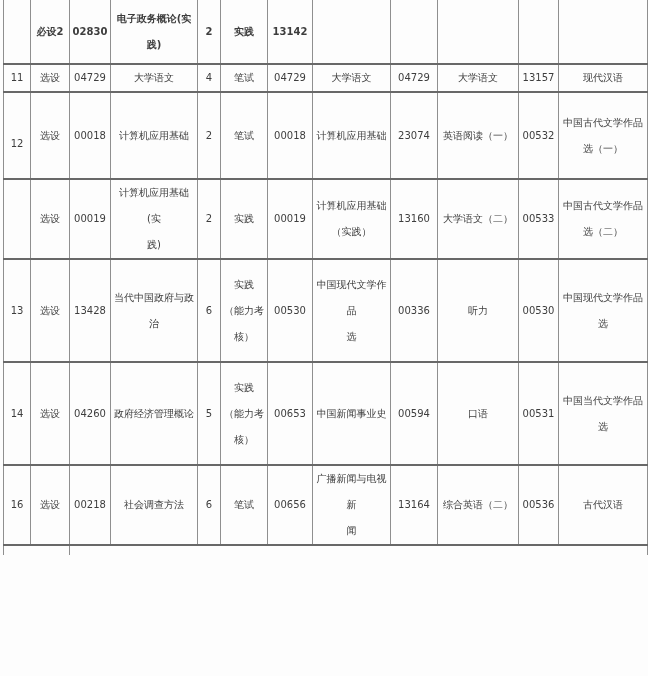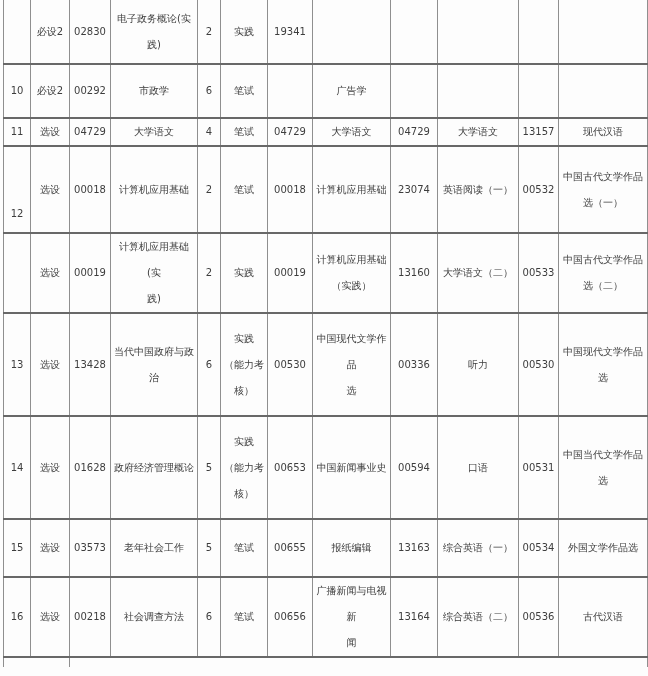--- a/index.html
+++ b/index.html
@@ -17,22 +17,22 @@
     border-right:1px solid #8f8f8f;
     border-top:2px solid #686868;
     border-bottom:2px solid #686868;
     text-align:center;vertical-align:middle;
     font-size:10px;color:#3d3d3d;
     line-height:26px;
     white-space:pre-line;
     padding:0 2px;
     overflow:hidden;
   }
-  table.course-table tr.first-row td{border-top:none;}
-  table.course-table td.num-bottom{vertical-align:bottom;padding-bottom:5px;}
+  table.course-table tr.first-row td{border-top:none;font-weight:bold;}
+  table.course-table td.num-bottom{vertical-align:bottom;padding-bottom:21px;}
   table.course-table tr.partial-row td{border-bottom:none;height:9px;line-height:9px;}
 </style>
 </head>
 <body>
 
 <div class="page">
   <table class="course-table" id="course-table">
     <colgroup id="course-table-cols">
         <col style="width: 27px;">
         <col style="width: 39px;">
@@ -49,36 +49,22 @@
       </colgroup>
     <tbody id="course-table-body">
         <tr class="first-row" style="height: 64px;">
           <td></td>
           <td>必设2</td>
           <td>02830</td>
           <td>电子政务概论(实
 践)</td>
           <td>2</td>
           <td>实践</td>
-          <td>19341</td>
+          <td>13142</td>
           <td></td>
-          <td></td>
-          <td></td>
-          <td></td>
-          <td></td>
-        </tr>
-        <tr style="height: 54px;">
-          <td>10</td>
-          <td>必设2</td>
-          <td>00292</td>
-          <td>市政学</td>
-          <td>6</td>
-          <td>笔试</td>
-          <td></td>
-          <td>广告学</td>
           <td></td>
           <td></td>
           <td></td>
           <td></td>
         </tr>
         <tr style="height: 28px;">
           <td>11</td>
           <td>选设</td>
           <td>04729</td>
           <td>大学语文</td>
@@ -138,47 +124,33 @@
 选</td>
           <td>00336</td>
           <td>听力</td>
           <td>00530</td>
           <td>中国现代文学作品
 选</td>
         </tr>
         <tr style="height: 103px;">
           <td>14</td>
           <td>选设</td>
-          <td>01628</td>
+          <td>04260</td>
           <td>政府经济管理概论</td>
           <td>5</td>
           <td>实践
 （能力考
 核）</td>
           <td>00653</td>
           <td>中国新闻事业史</td>
           <td>00594</td>
           <td>口语</td>
           <td>00531</td>
           <td>中国当代文学作品
 选</td>
-        </tr>
-        <tr style="height: 58px;">
-          <td>15</td>
-          <td>选设</td>
-          <td>03573</td>
-          <td>老年社会工作</td>
-          <td>5</td>
-          <td>笔试</td>
-          <td>00655</td>
-          <td>报纸编辑</td>
-          <td>13163</td>
-          <td>综合英语（一）</td>
-          <td>00534</td>
-          <td>外国文学作品选</td>
         </tr>
         <tr style="height: 63px;">
           <td>16</td>
           <td>选设</td>
           <td>00218</td>
           <td>社会调查方法</td>
           <td>6</td>
           <td>笔试</td>
           <td>00656</td>
           <td>广播新闻与电视新

